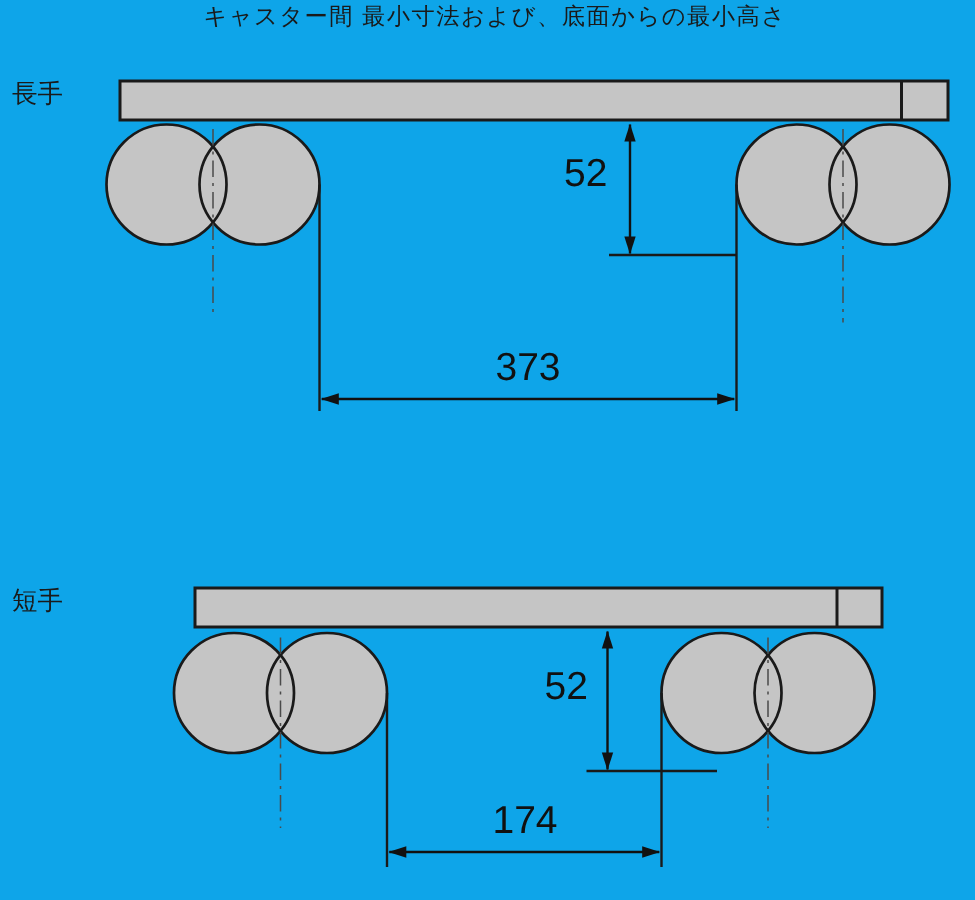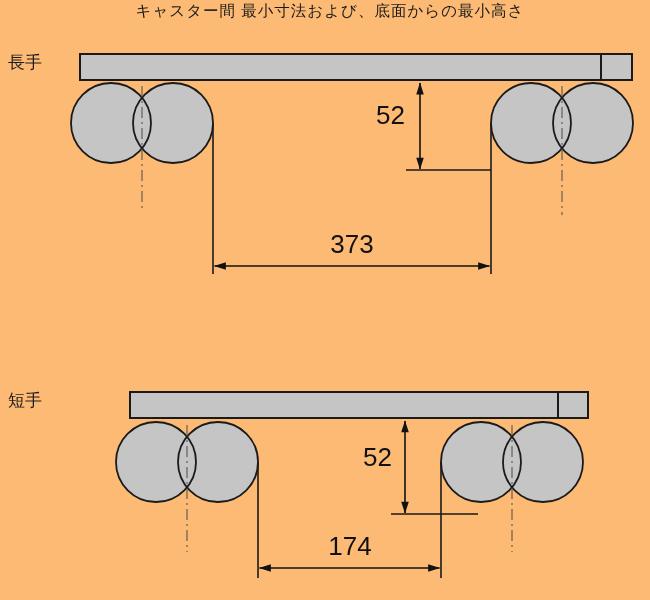--- a/index.html
+++ b/index.html
@@ -5,21 +5,21 @@
   html, body {
     margin: 0;
     padding: 0;
     background: #ffffff;
     font-family: "Liberation Sans", sans-serif;
   }
   #stage {
     position: relative;
     width: 650px;
     height: 600px;
-    background: #fdba74;
+    background: #0ea5e9;
     overflow: hidden;
   }
   svg { display: block; }
   .title-text {
     font-family: "Liberation Sans", sans-serif;
     font-size: 15.5px;
     fill: #1a1a1a;
     letter-spacing: 1px;
   }
   .side-label {

